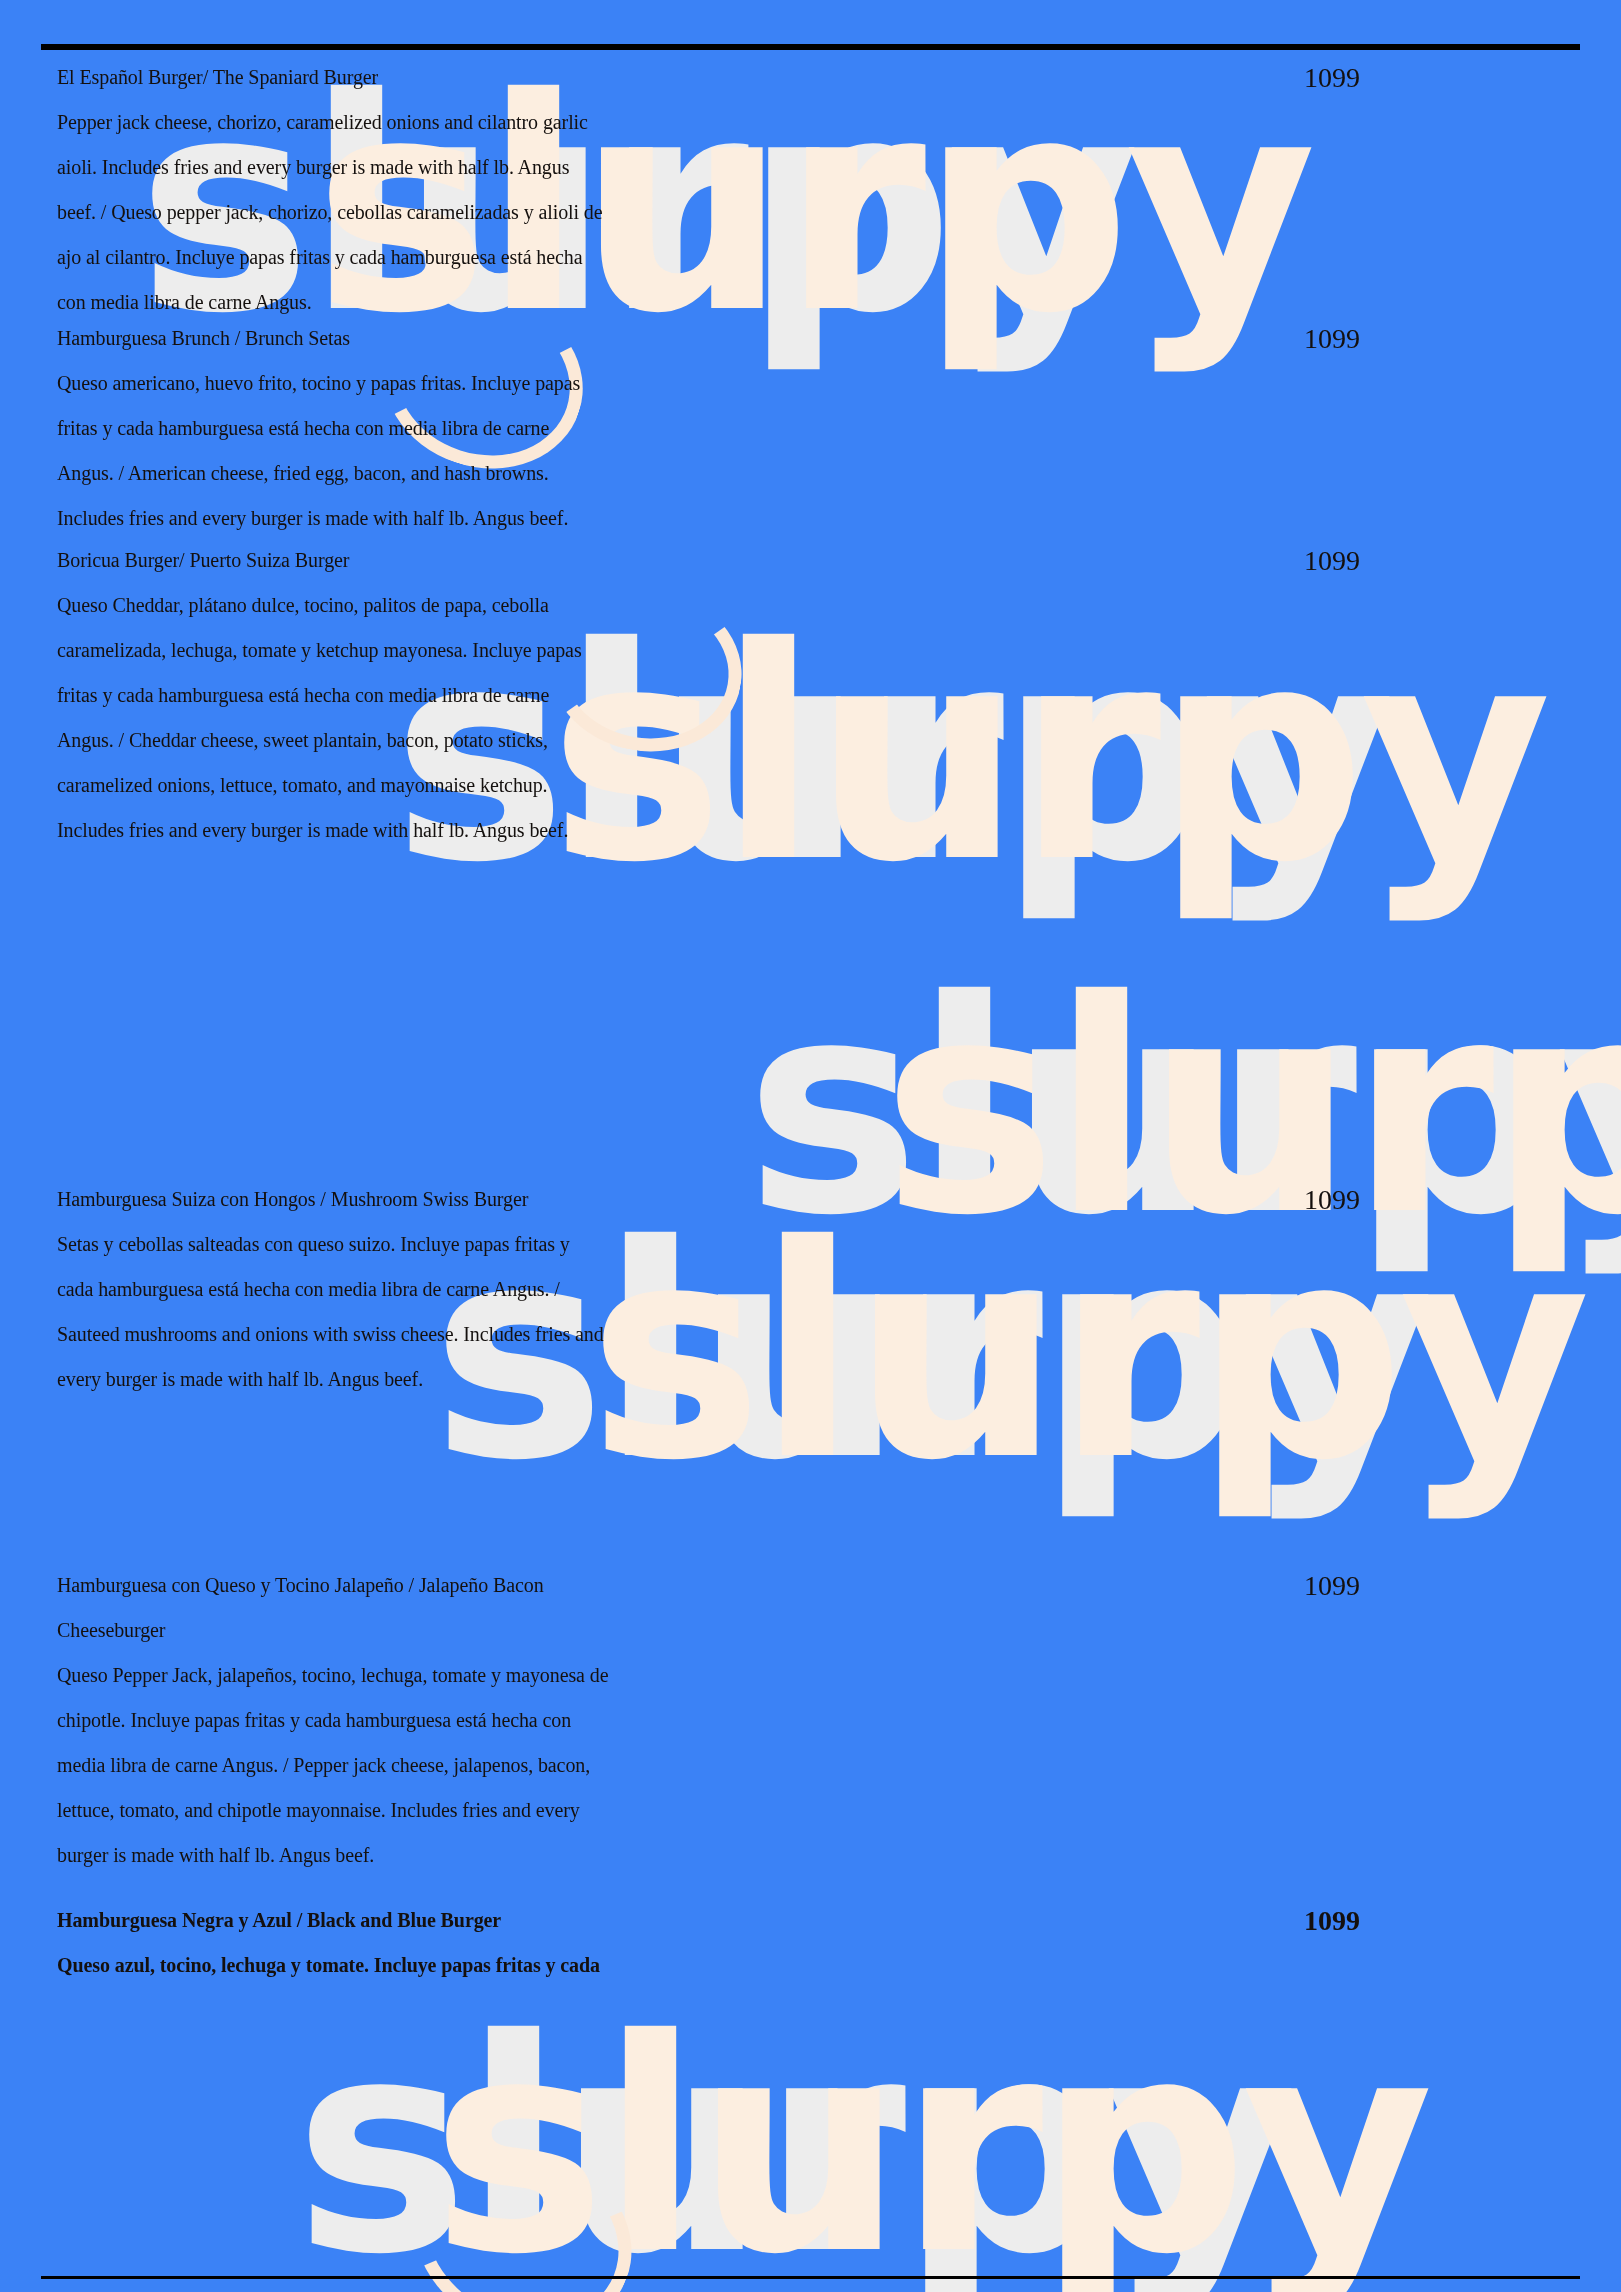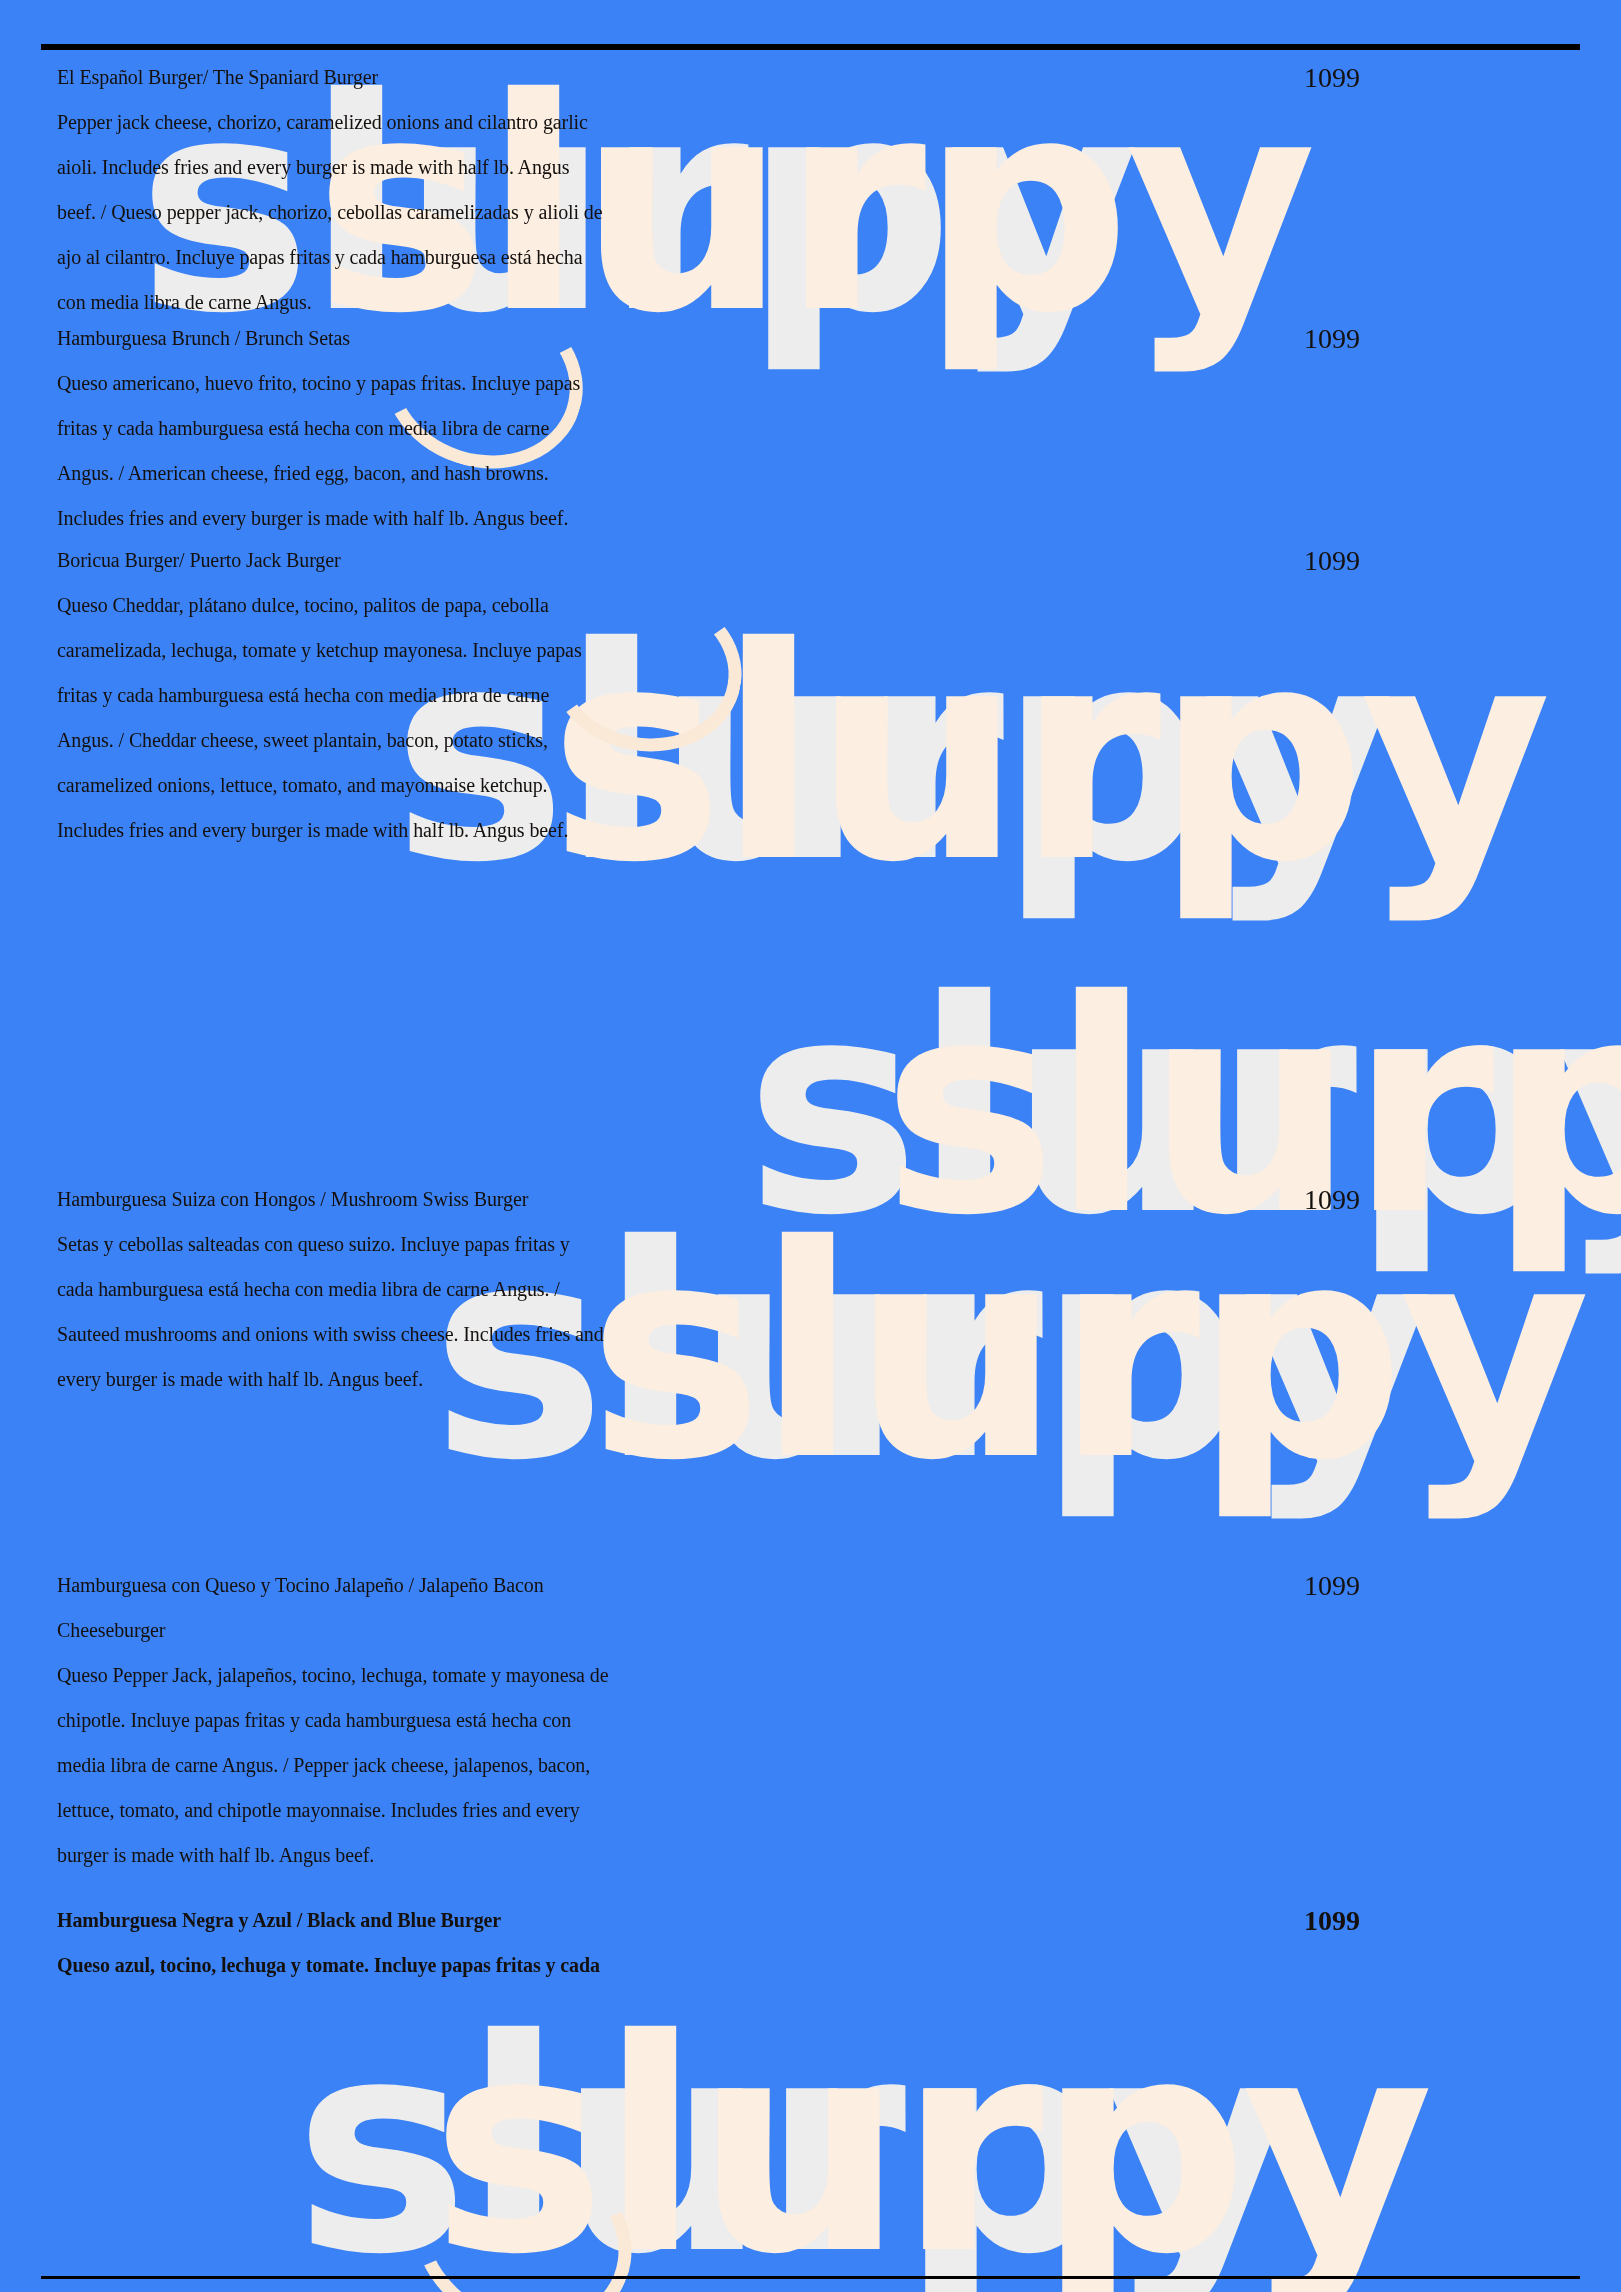--- a/index.html
+++ b/index.html
@@ -150,21 +150,21 @@
         <div class="item-desc">Queso americano, huevo frito, tocino y papas fritas. Incluye papas
 fritas y cada hamburguesa está hecha con media libra de carne
 Angus. / American cheese, fried egg, bacon, and hash browns.
 Includes fries and every burger is made with half lb. Angus beef.</div>
       </div>
       <div class="item-price">1099</div>
     </div>
 
     <div class="item" style="top:538px;">
       <div class="item-body">
-        <div class="item-name">Boricua Burger/ Puerto Jack Burger</div>
+        <div class="item-name">Boricua Burger/ Puerto Suiza Burger</div>
         <div class="item-desc">Queso Cheddar, plátano dulce, tocino, palitos de papa, cebolla
 caramelizada, lechuga, tomate y ketchup mayonesa. Incluye papas
 fritas y cada hamburguesa está hecha con media libra de carne
 Angus. / Cheddar cheese, sweet plantain, bacon, potato sticks,
 caramelized onions, lettuce, tomato, and mayonnaise ketchup.
 Includes fries and every burger is made with half lb. Angus beef.</div>
       </div>
       <div class="item-price">1099</div>
     </div>
 

